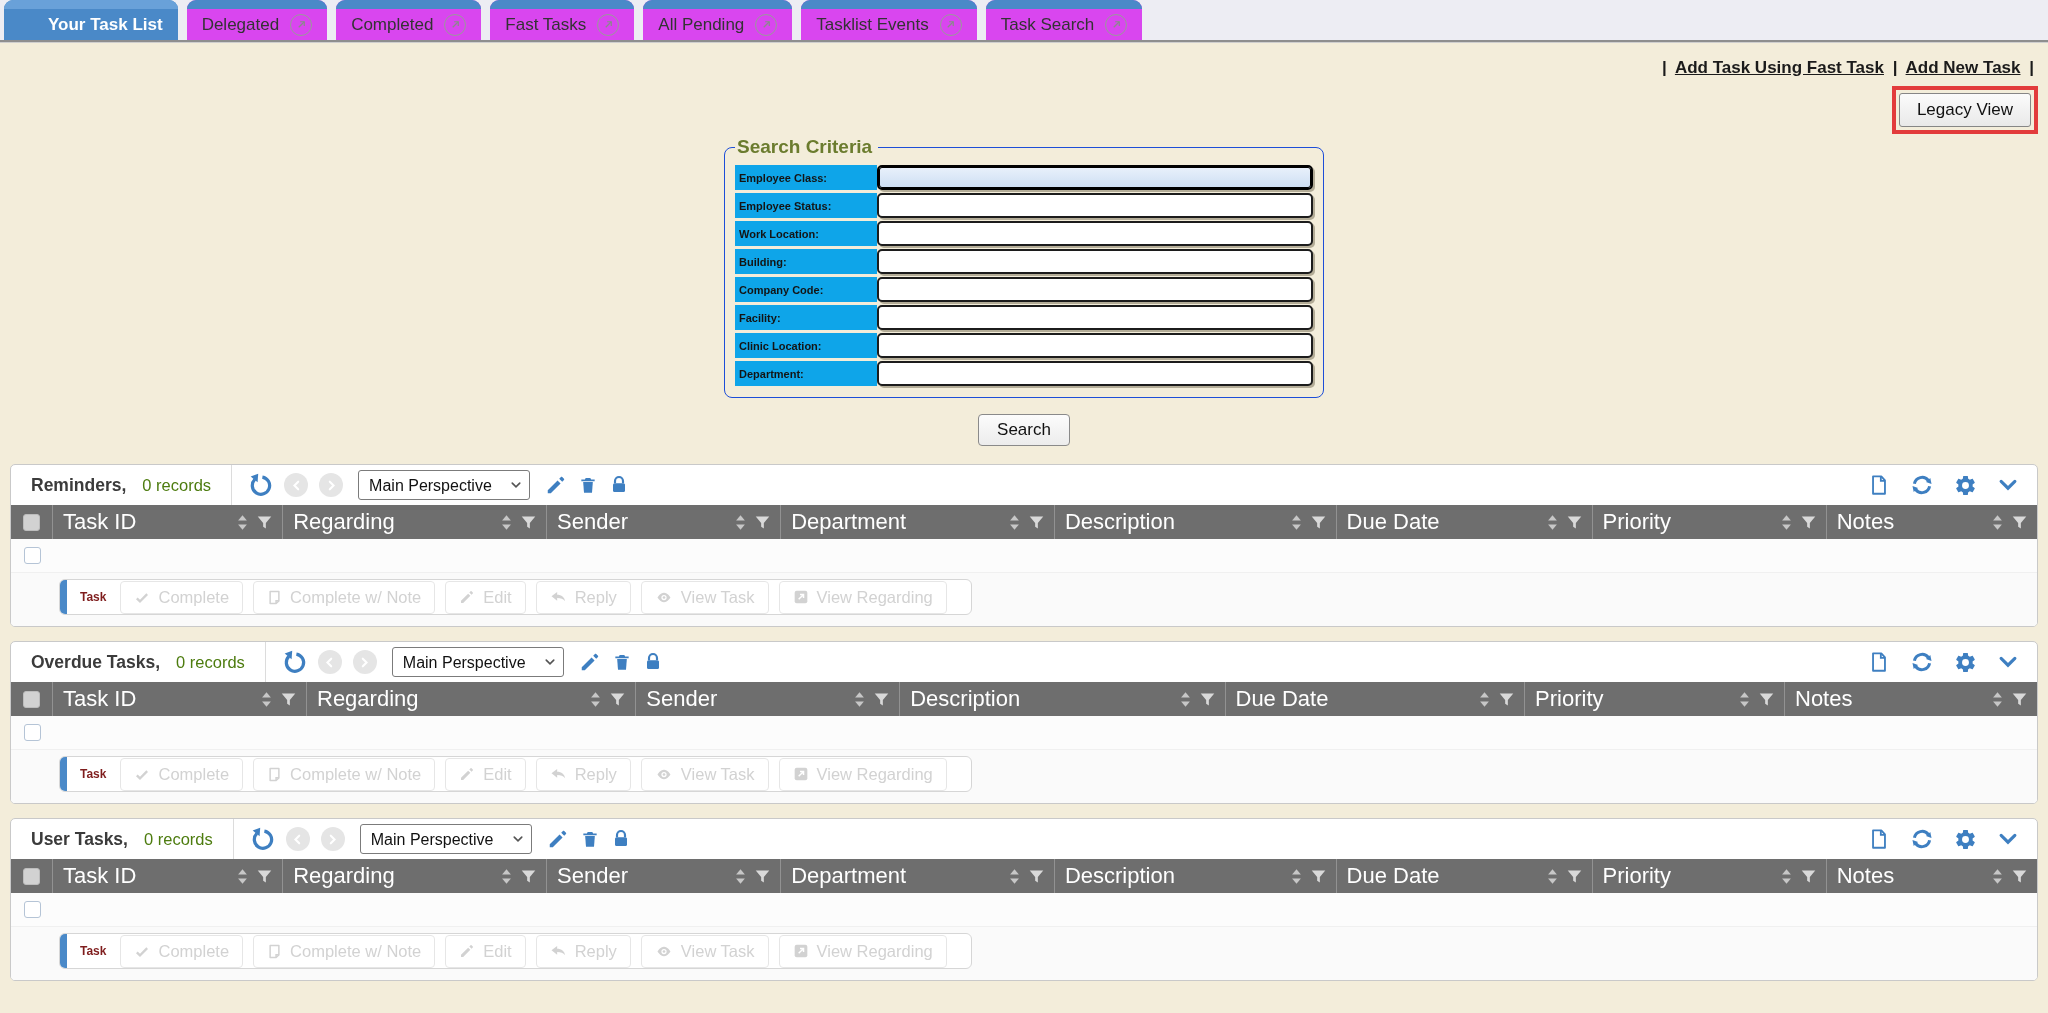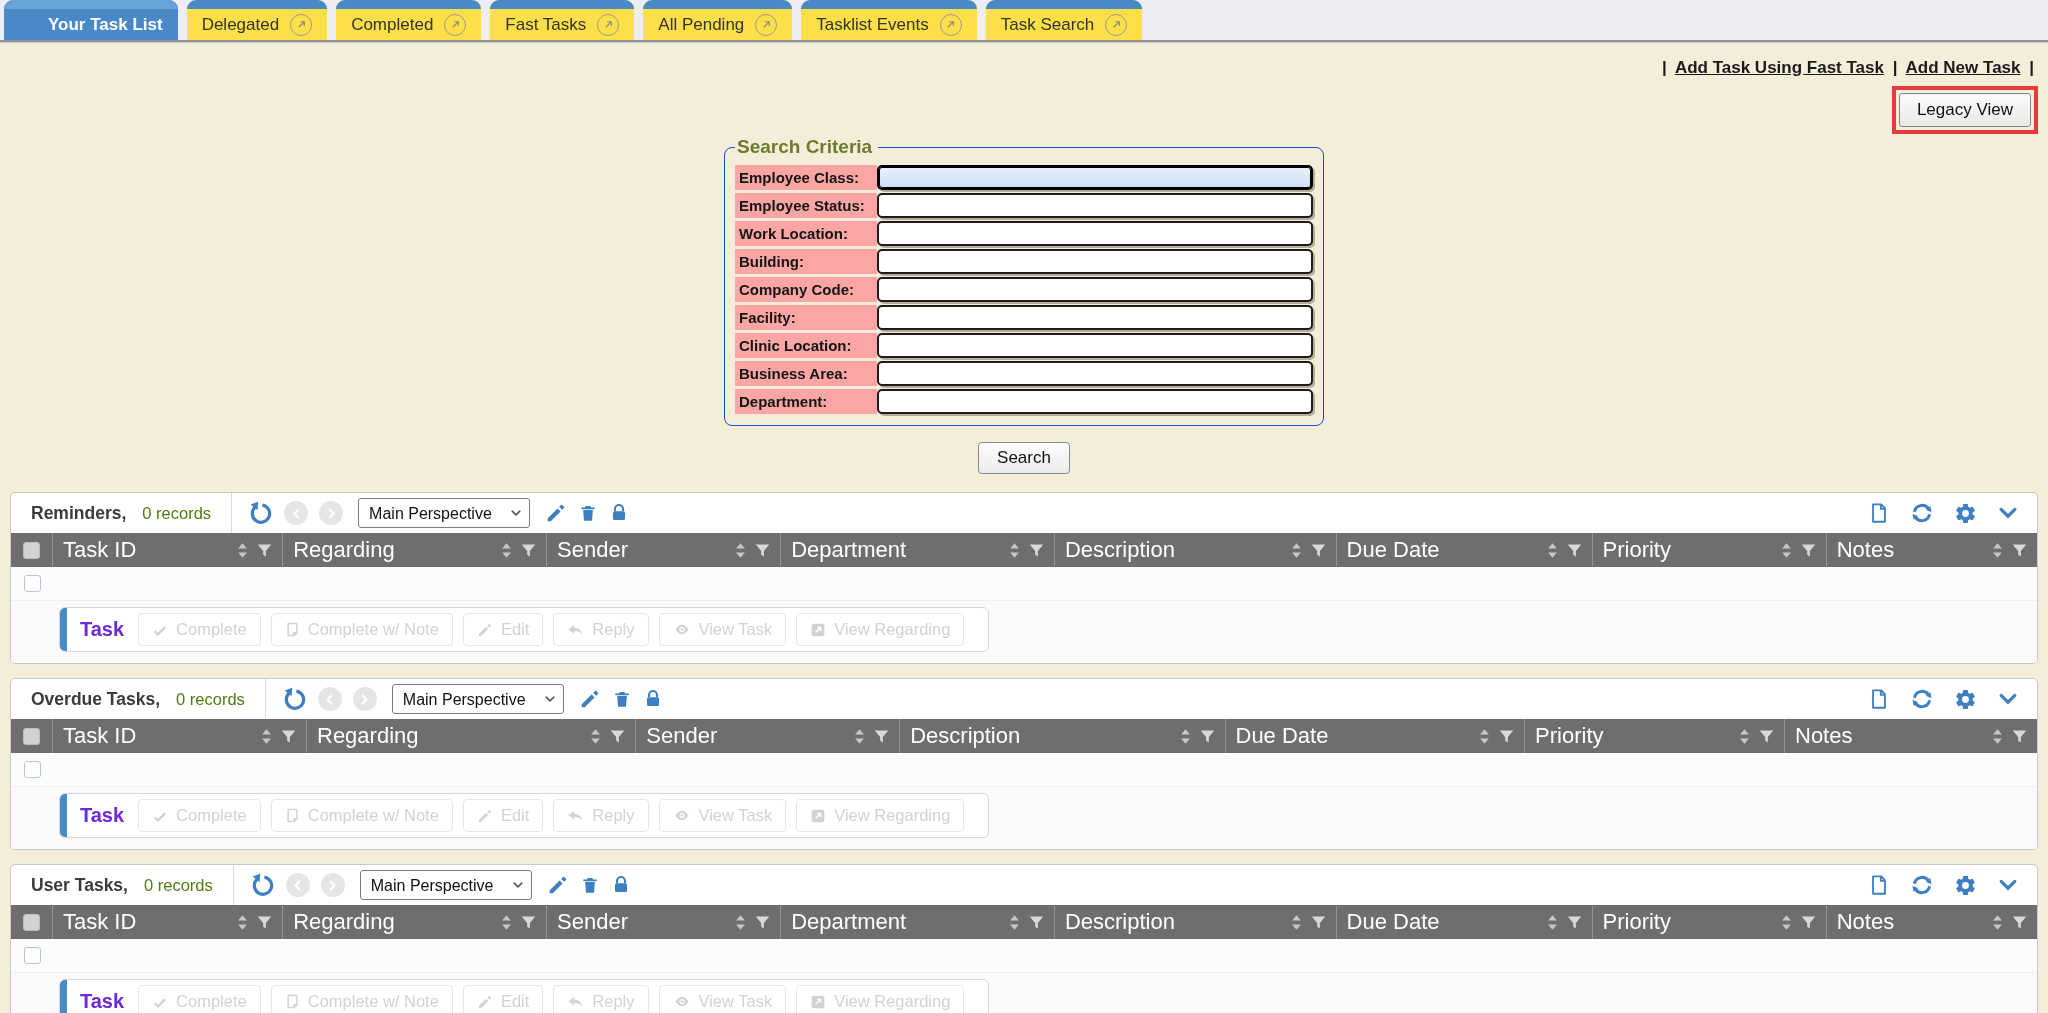--- a/index.html
+++ b/index.html
@@ -10,21 +10,21 @@
     background:#f3edda;
   }
   
   .tabbar {
     height:42px; background:#ededf3; display:flex; gap:9px;
     padding-left:4px; align-items:flex-start;
     border-bottom:2px solid #8e8e8e; box-shadow:0 1px 0 #cfcfcf;
   }
   .tab {
     display:flex; flex-direction:column; border-radius:9px 9px 0 0;
-    overflow:hidden; background:#fde047; cursor:pointer; flex:0 0 auto;
+    overflow:hidden; background:#d946ef; cursor:pointer; flex:0 0 auto;
   }
   .tab .topbar { height:9px; background:#4a89c8; }
   .tab .tbody {
     height:31px; display:flex; align-items:center; gap:11px;
     padding:0 15px; font-size:17px; color:#333;
   }
   .tab.active { background:#4a89c8; }
   .tab.active .topbar { background:#69a1d9; }
   .tab.active .tbody { color:#fff; font-weight:bold;padding-left:44px; }
   .extlink {
@@ -50,22 +50,22 @@
   .searchwrap { width:600px; margin:2px auto 0; }
   fieldset.criteria {
     border:1px solid #1d4ed8; border-radius:8px; margin:0;
     padding:4px 10px 8px 10px; background:transparent;
   }
   fieldset.criteria legend {
     font-size:19px; font-weight:bold; color:#6b7c2e; padding:0 6px 0 2px;
   }
   .frow { display:flex; align-items:center; margin:3px 0; }
   .f-label {
-    width:142px; flex:0 0 142px; font-size:15px; font-weight:bold; color:#141414;
-    background:#fca5a5; align-self:stretch; display:flex; align-items:center; padding:2px 4px;
+    width:142px; flex:0 0 142px; font-size:11px; font-weight:bold; color:#141414;
+    background:#0ea5e9; align-self:stretch; display:flex; align-items:center; padding:2px 4px;
   }
   .frow input {
     flex:1; height:25px; border:2px solid #1c1c1c; border-radius:5px;
     background:#fff; font-family:inherit; font-size:15px; padding:0 8px;
     box-shadow:2px 2px 0 rgba(125,118,96,.55);
   }
   .frow input.focused {
     background:linear-gradient(#e9f1fb, #cddef3);
     border-color:#000;
     box-shadow:0 0 0 1px #000 inset, 2px 2px 0 rgba(125,118,96,.55);
@@ -118,21 +118,21 @@
   
   .empty-row { height:34px; background:#fcfcfc; display:flex; align-items:center; border-bottom:1px solid #f0f0f0; }
   .row-cb { width:17px; height:17px; background:#fff; border:1.5px solid #b5c4d6; border-radius:3px; margin-left:13px; cursor:pointer; }
   
   .panelarea { background:#fafafa; padding:6px 0 8px 48px; }
   .panel {
     display:inline-flex; align-items:center; background:#fff;
     border:1px solid #d6d6d6; border-radius:6px; overflow:hidden; padding-right:14px;
   }
   .accent { width:7px; align-self:stretch; background:#4a89c8; margin-right:13px; }
-  .task-label { font-size:20px; font-weight:600; color:#6d28d9; margin:10px 14px 10px 0; }
+  .task-label { font-size:12px; font-weight:600; color:#7f1d1d; margin:10px 14px 10px 0; }
   .abtn {
     display:inline-flex; align-items:center; gap:8px; margin-right:10px;
     font-family:inherit; font-size:16.5px; color:#d2d2d2; background:#fff;
     border:1px solid #e6e6e6; border-radius:4px; padding:6px 13px; cursor:default;
   }
   .abtn .aicon { display:inline-flex; color:#d2d2d2; }
   svg { display:block; }
 </style>
 </head>
 <body>
@@ -258,24 +258,20 @@
   </div>
         <div class="frow">
     <span class="f-label">Facility:</span>
     <input type="text" value="" style="">
   </div>
         <div class="frow">
     <span class="f-label">Clinic Location:</span>
     <input type="text" value="" style="">
   </div>
         <div class="frow">
-    <span class="f-label">Business Area:</span>
-    <input type="text" value="" style="">
-  </div>
-        <div class="frow">
     <span class="f-label">Department:</span>
     <input type="text" value="" style="">
   </div>
       </div>
   </fieldset>
   <div class="searchbtnrow">
     <button class="searchbtn">Search</button>
   </div>
 </div>
 

